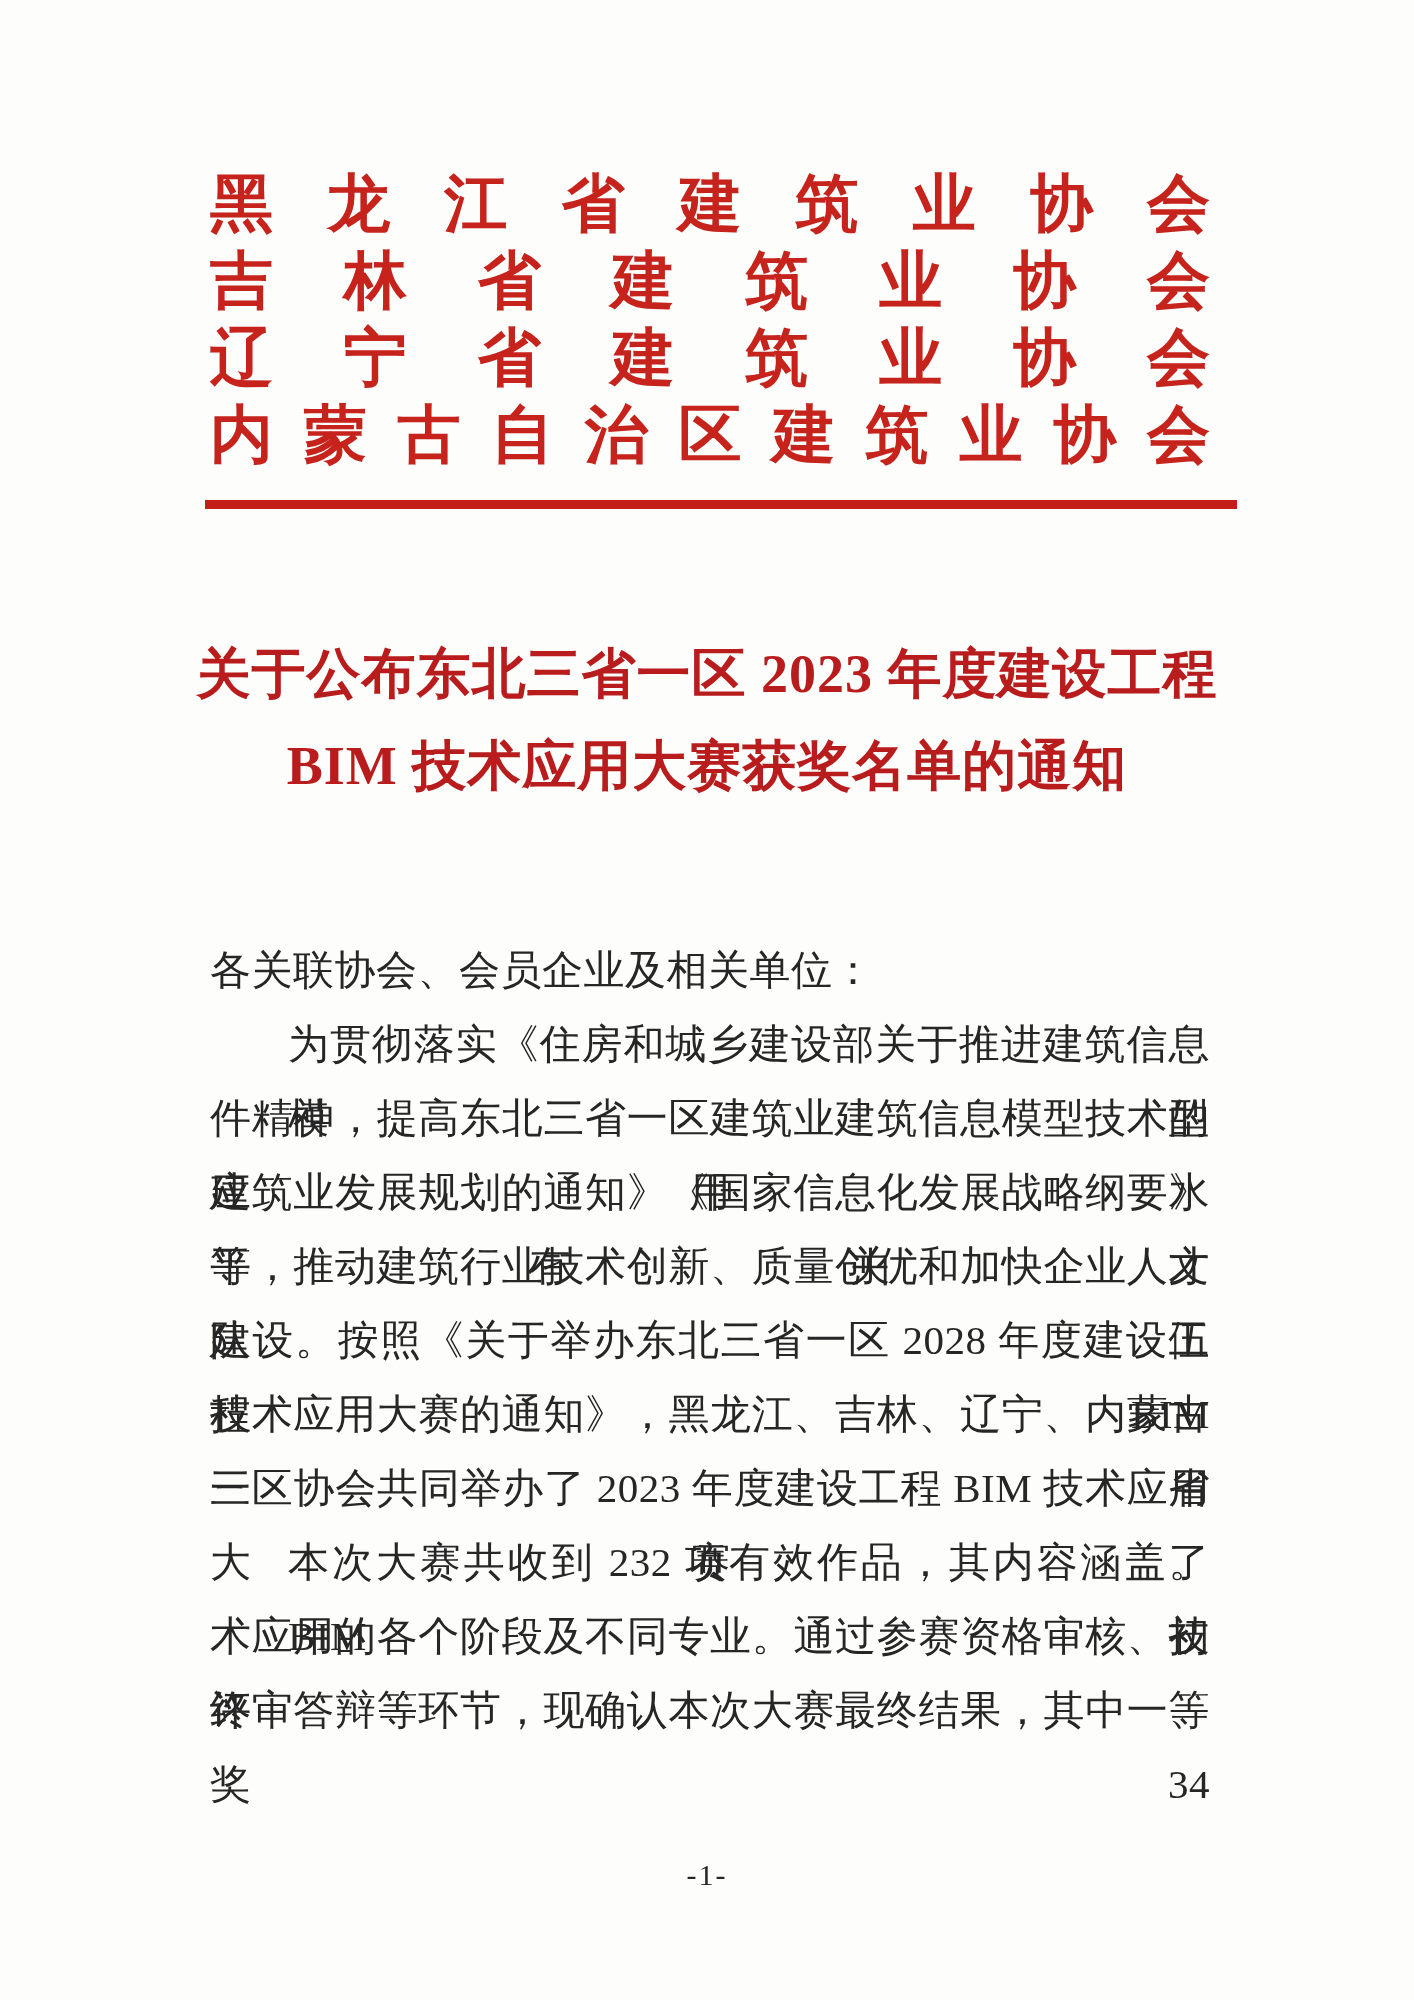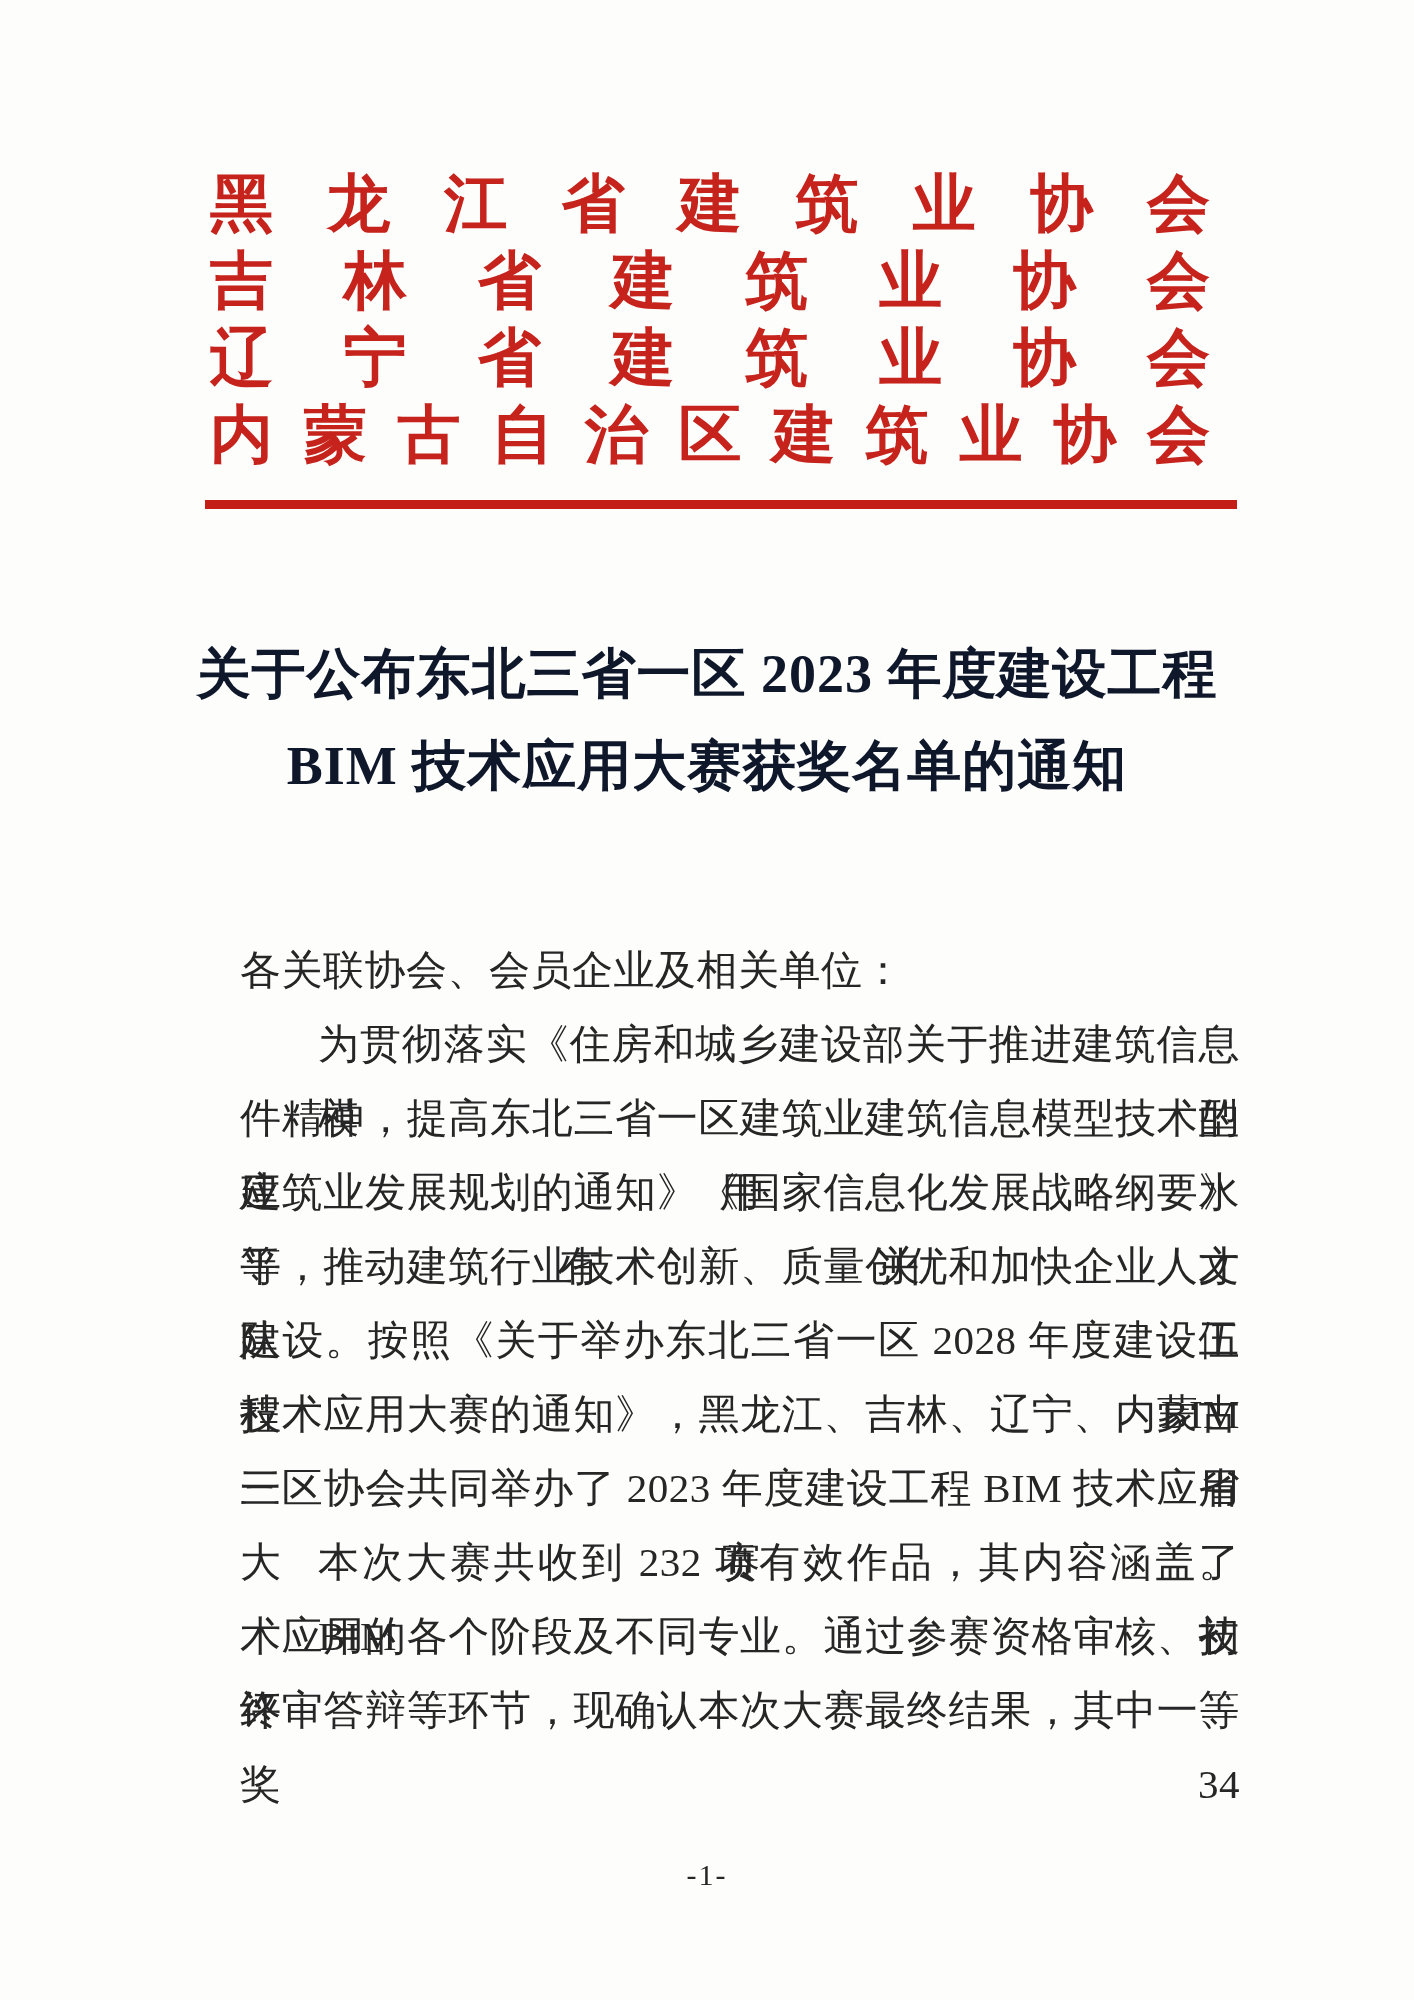--- a/index.html
+++ b/index.html
@@ -59,21 +59,20 @@
 
   
   .body-block {
     position: absolute;
     left: 210px;
     top: 933px;
     width: 1000px;
     font-size: 41px;
     line-height: 74px;
     letter-spacing: 0.5px;
-    margin-left: 30px;
   }
   .body-line {
     height: 74px;
     white-space: nowrap;
   }
   .body-line.fill {
     white-space: normal;
     text-align: justify;
     text-align-last: justify;
     text-justify: inter-character;
@@ -140,21 +139,21 @@
         <span>建</span>
         <span>筑</span>
         <span>业</span>
         <span>协</span>
         <span>会</span>
       </div>
     </div>
 
   <div class="letterhead-divider" style="background: rgb(195, 31, 24);"></div>
 
-  <div class="title-block" style="color: #0f172a;">
+  <div class="title-block" style="color: #b91c1c;">
     <div>关于公布东北三省一区 2023 年度建设工程</div>
     <div>BIM 技术应用大赛获奖名单的通知</div>
   </div>
 
   <div class="body-block" style="color: rgb(38, 38, 38);">
     <div class="body-line">各关联协会、会员企业及相关单位：</div>
   <div class="body-line fill indent">为贯彻落实《住房和城乡建设部关于推进建筑信息模型</div>
       <div class="body-line fill">件精神，提高东北三省一区建筑业建筑信息模型技术的应用水</div>
       <div class="body-line fill">建筑业发展规划的通知》《国家信息化发展战略纲要》等有关文</div>
       <div class="body-line fill">平，推动建筑行业技术创新、质量创优和加快企业人才队伍</div>

